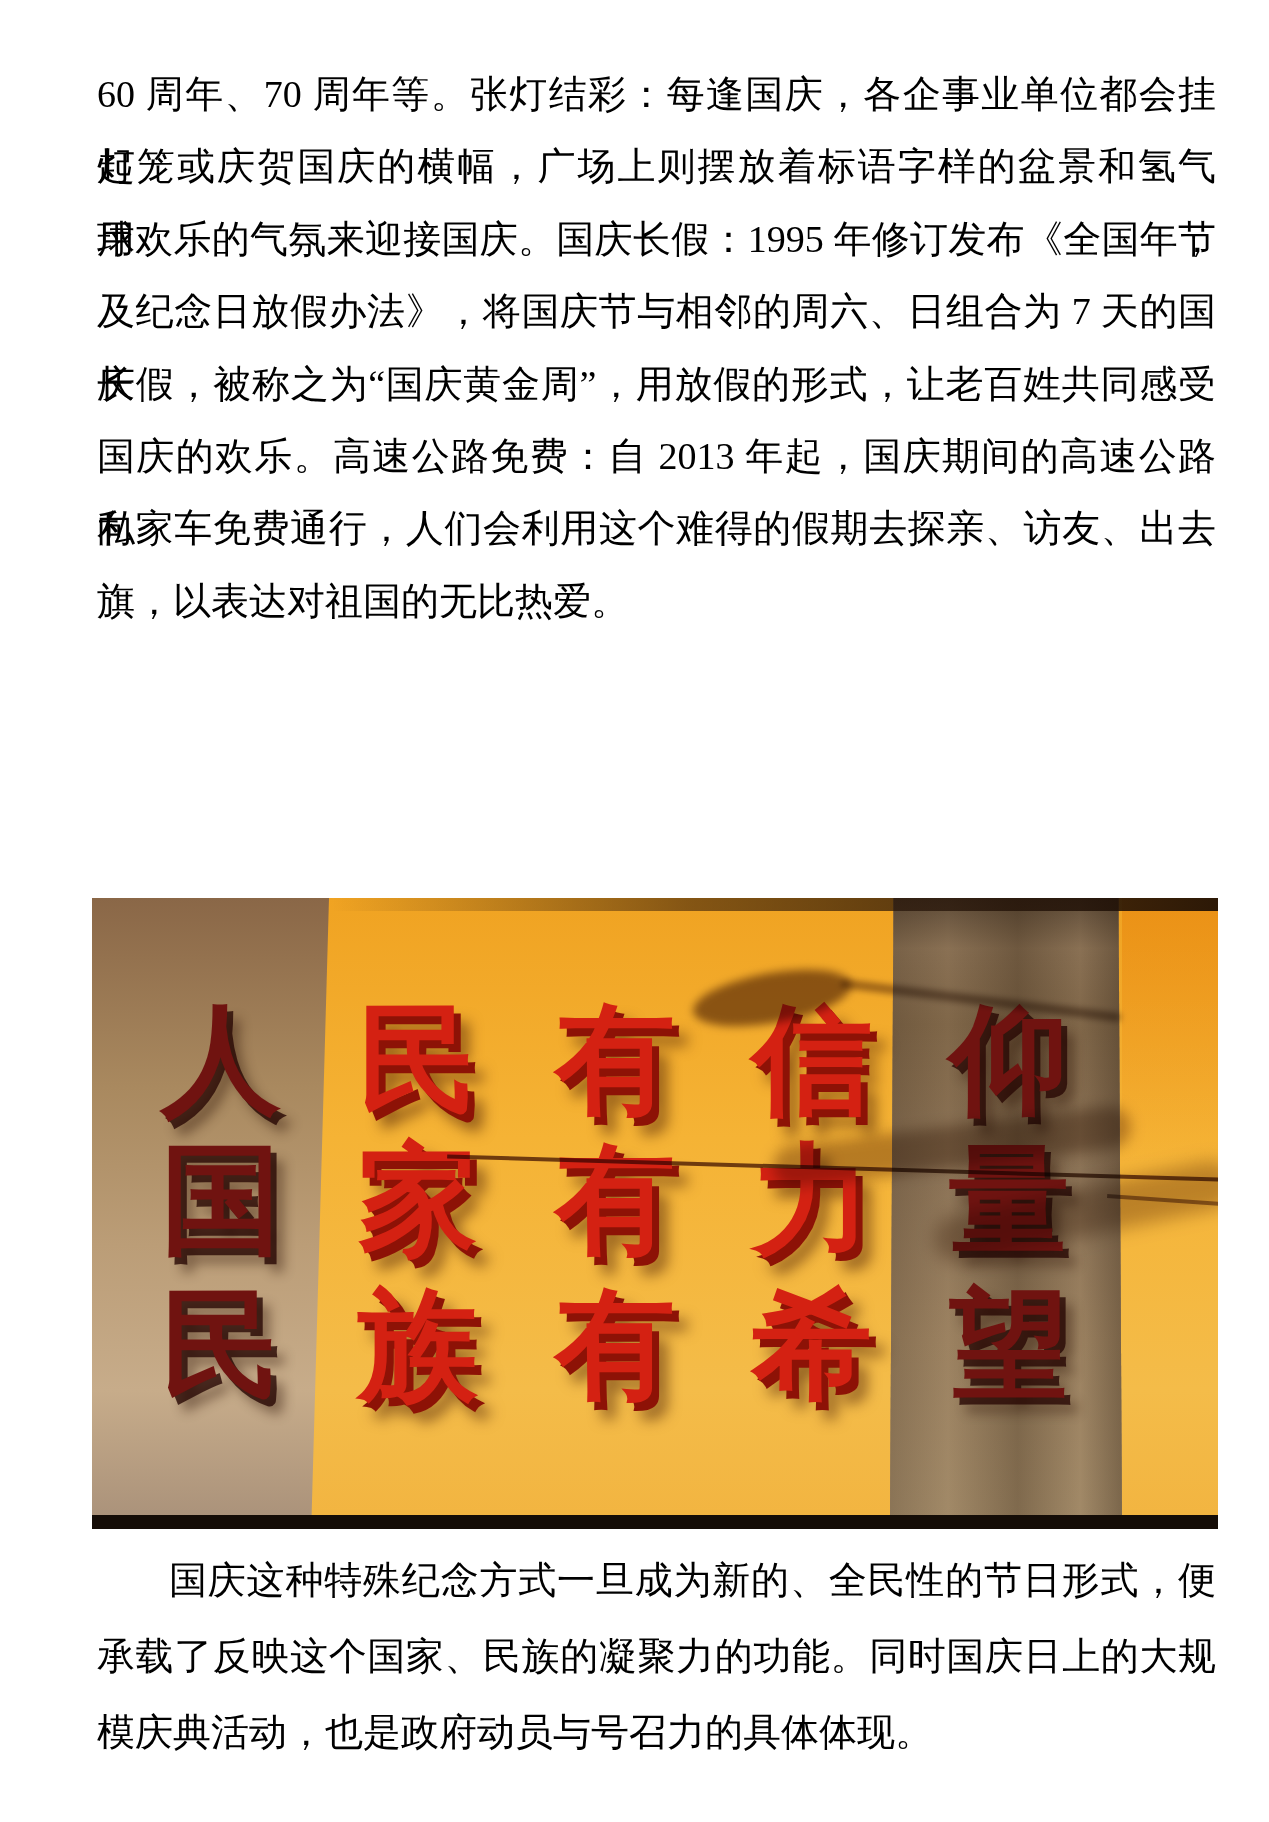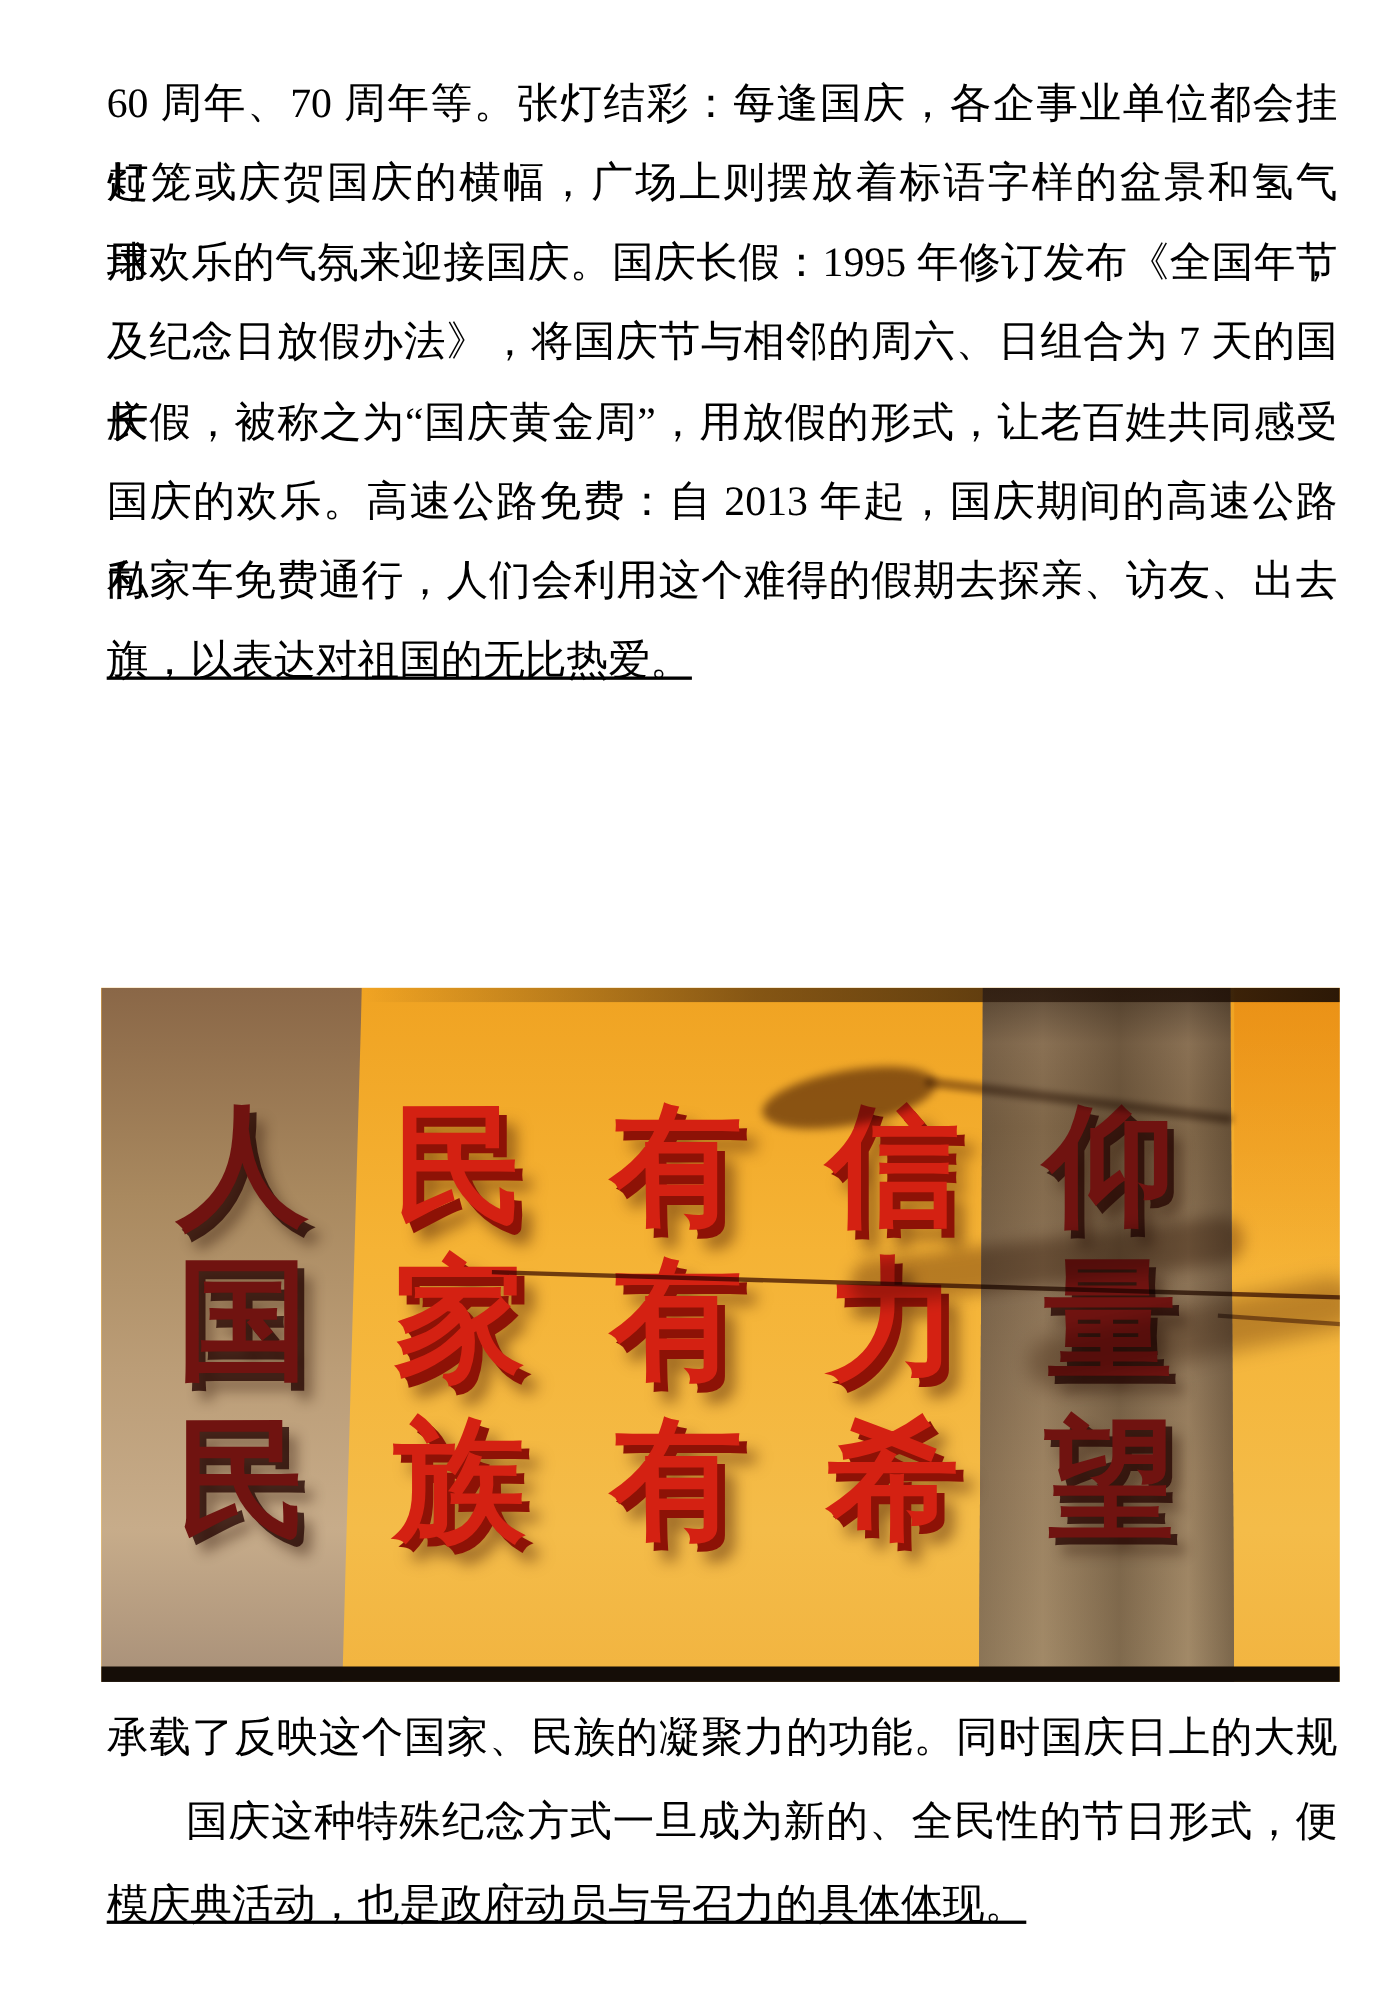--- a/index.html
+++ b/index.html
@@ -11,21 +11,21 @@
   
   .para{position:absolute;left:97px;width:1119px;}
   .p1{top:58px;}
   .p2{top:1542px;}
   .tline{
     font-size:38px;line-height:72.4px;height:72.4px;white-space:normal;
     text-align:justify;text-align-last:justify;text-justify:inter-character;
     overflow:visible;
   }
   .p2 .tline{line-height:76px;height:76px;}
-  .tline.last{text-align:right;text-align-last:left;text-decoration:underline;}
+  .tline.last{text-align:right;text-align-last:left;}
   .tline.indent{text-indent:72px;}
   
   .photo{
     position:absolute;left:92px;top:898px;width:1126px;height:631px;
     overflow:hidden;
     background:linear-gradient(180deg,#f0a322 0%,#f5b335 38%,#f4bc49 78%,#f2b440 100%);
   }
   .pillar-left{
     position:absolute;left:0;top:0;width:237px;height:100%;z-index:1;
     clip-path:polygon(0 0,100% 0,92.5% 100%,0 100%);
@@ -130,16 +130,16 @@
     <span class="sign-char tone-bright">有</span>
     <span class="sign-char tone-bright">希</span>
     <span class="sign-char tone-dark">望</span>
   </div>
 
   <div class="top-bar"></div>
   <div class="bottom-bar"></div>
 </div>
 
 <div class="para p2">
+  <div class="tline indent">国庆这种特殊纪念方式一旦成为新的、全民性的节日形式，便</div>
   <div class="tline">承载了反映这个国家、民族的凝聚力的功能。同时国庆日上的大规</div>
-  <div class="tline indent">国庆这种特殊纪念方式一旦成为新的、全民性的节日形式，便</div>
   <div class="tline last">模庆典活动，也是政府动员与号召力的具体体现。</div>
 </div>
 
 </body></html>

